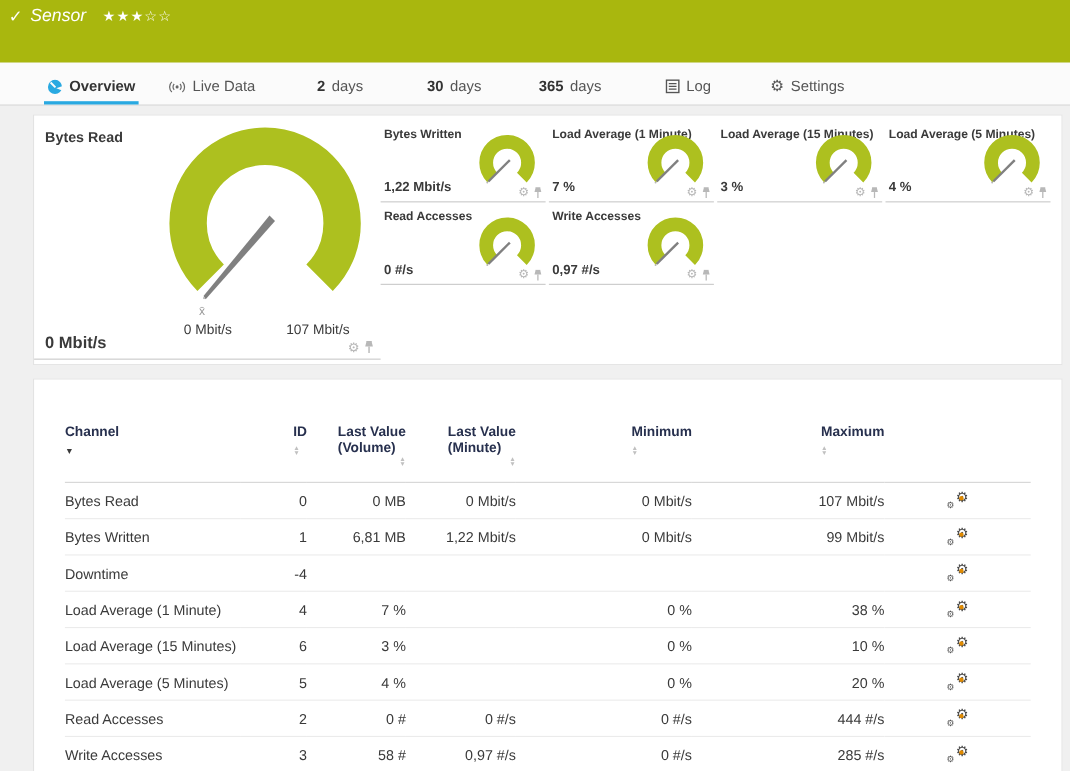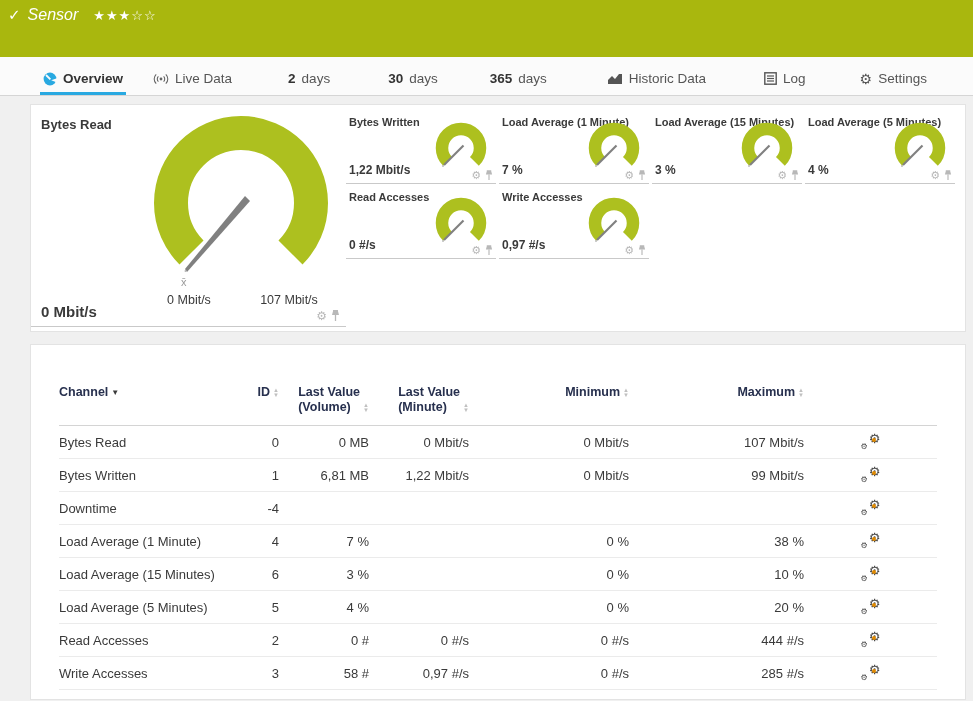--- a/index.html
+++ b/index.html
@@ -70,21 +70,21 @@
     padding:26px 0 10px 0; cursor:pointer; }
   thead tr { border-bottom:1px solid #d4d4d4; }
   tbody tr { border-bottom:1px solid #ebebeb; height:33px; }
   .col-channel { width:160px; text-align:left; }
   .col-id { width:60px; text-align:right; }
   .col-vol { width:90px; text-align:right; }
   .col-spd { width:100px; text-align:right; }
   .col-min { width:160px; text-align:right; }
   .col-max { width:175px; text-align:right; }
   .col-edit { width:auto; text-align:center; }
-  .hwrap { display:inline-flex; align-items:flex-start; gap:3px; }
+  .hwrap { display:inline-flex; align-items:flex-start; gap:3px;flex-direction:column; }
   .hlines { display:inline-block; text-align:left; line-height:15px; }
   .col-channel .hlines { text-align:left; }
   .sort { display:inline-flex; flex-direction:column; font-size:6px; line-height:5px;
     color:#c0c0c0; position:relative; top:3px; }
   .sort-active { font-size:8px; color:#3a3a3a; position:relative; top:3px; }
   .edit-icon { position:relative; display:inline-block; width:20px; height:18px;
     cursor:pointer; }
   .edit-icon .g-big { position:absolute; right:0; top:-1px; font-size:13px; color:#4a4a4a; }
   .edit-icon .g-dot { position:absolute; right:5px; top:6px; width:4px; height:4px;
     border-radius:50%; background:#e08a00; }
@@ -128,28 +128,20 @@
     <span class="num">2</span>
     <span>days</span>
   </div>
   <div class="tab t-30days">
     <span class="num">30</span>
     <span>days</span>
   </div>
   <div class="tab t-365days">
     <span class="num">365</span>
     <span>days</span>
-  </div>
-  <div class="tab t-historic">
-    <span class="ticon">
-      <svg width="16" height="13" viewBox="0 0 16 13">
-        <polygon points="1,12 1,8 5,4 8,7 12,2 15,2 15,12" fill="#555"></polygon>
-      </svg>
-    </span>
-    <span>Historic Data</span>
   </div>
   <div class="tab t-log">
     <span class="ticon">
       <svg width="13" height="13" viewBox="0 0 13 13">
         <rect x="0.8" y="0.8" width="11.4" height="11.4" fill="none" stroke="#555" stroke-width="1.4"></rect>
         <line x1="3" y1="4" x2="10" y2="4" stroke="#555" stroke-width="1.2"></line>
         <line x1="3" y1="6.5" x2="10" y2="6.5" stroke="#555" stroke-width="1.2"></line>
         <line x1="3" y1="9" x2="10" y2="9" stroke="#555" stroke-width="1.2"></line>
       </svg>
     </span>

